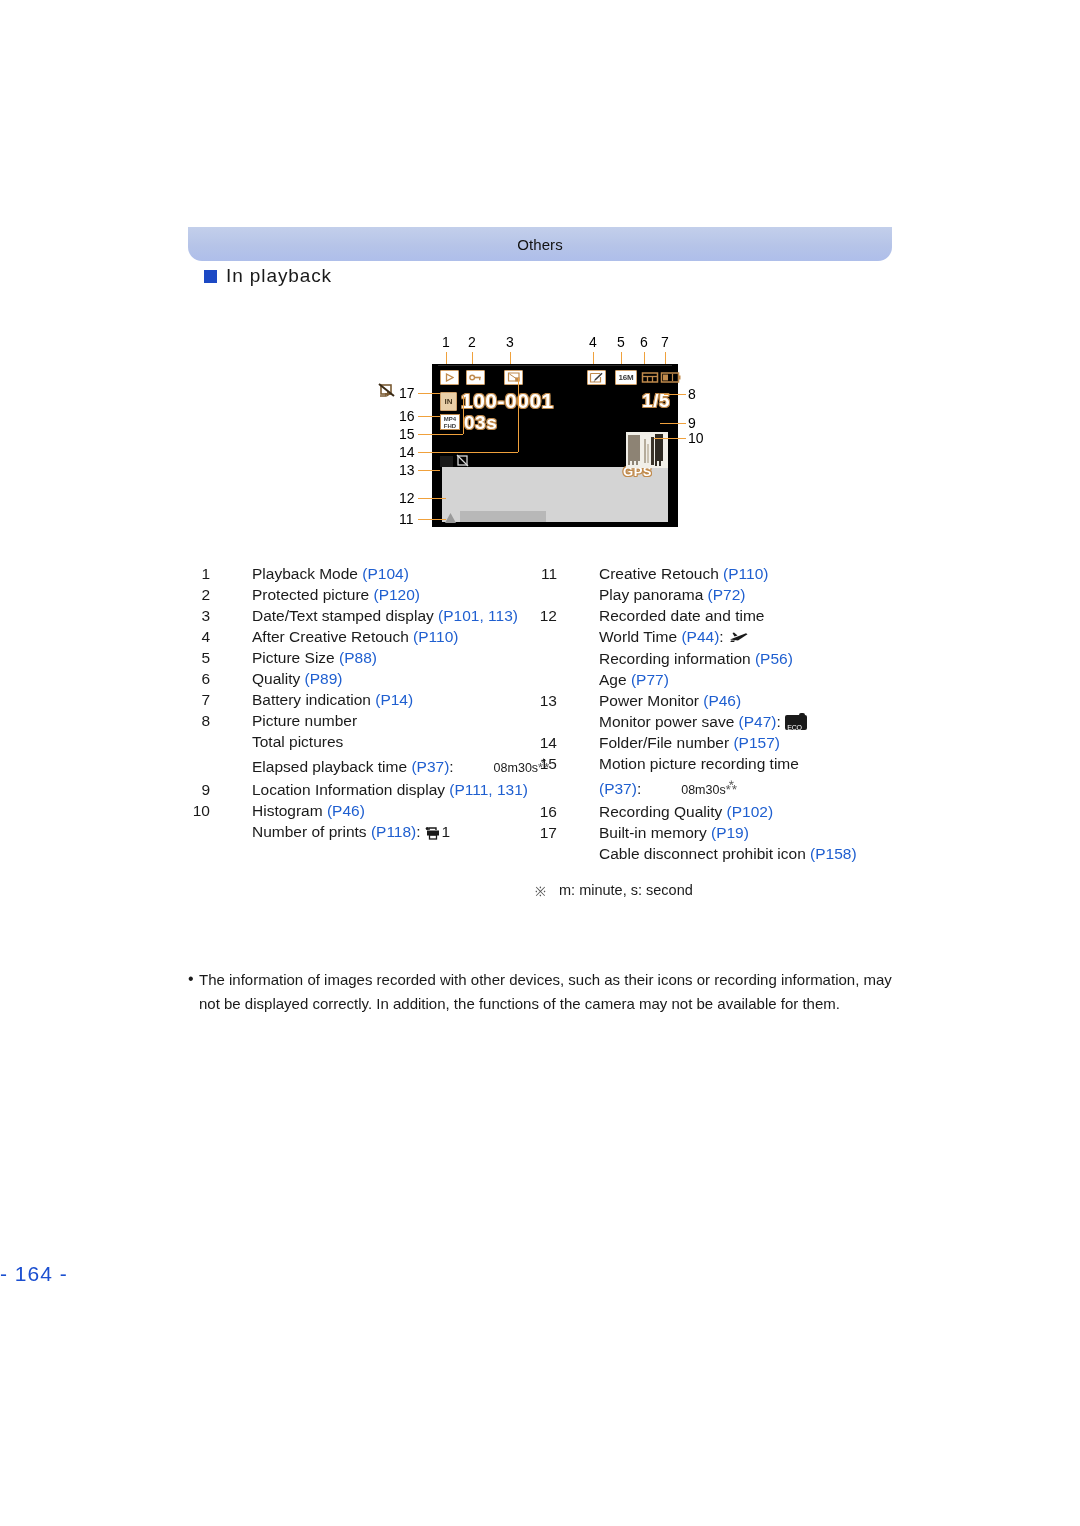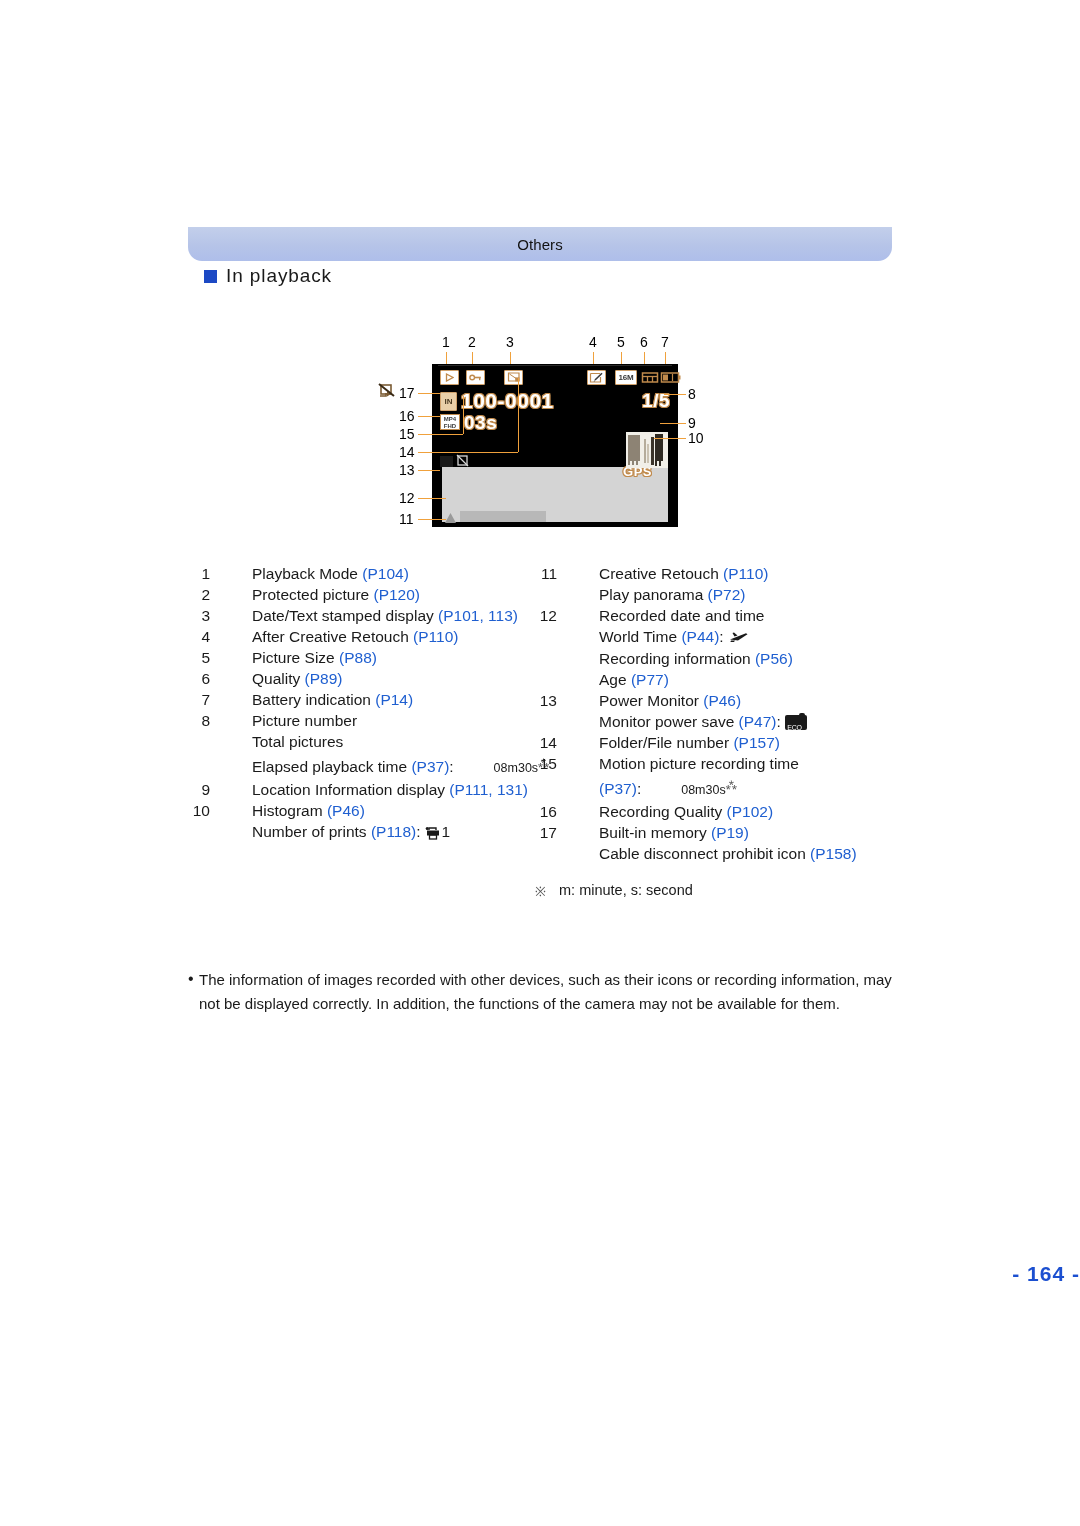--- a/index.html
+++ b/index.html
@@ -255,25 +255,24 @@
     line-height: 22px;
   }
   .note-text { flex: 1 1 auto; }
 
   
   .footer {
     position: absolute;
     left: 0;
     top: 1262px;
     width: 1080px;
-    text-align: right;
+    text-align: left;
     font-size: 21px;
     color: #1b4fd0;
     letter-spacing: 1px;
-    font-weight: bold;
   }
 </style>
 </head>
 <body>
 
 <div class="banner">
   <span class="banner-title">Others</span>
 </div>
 
 <div class="section-head">

